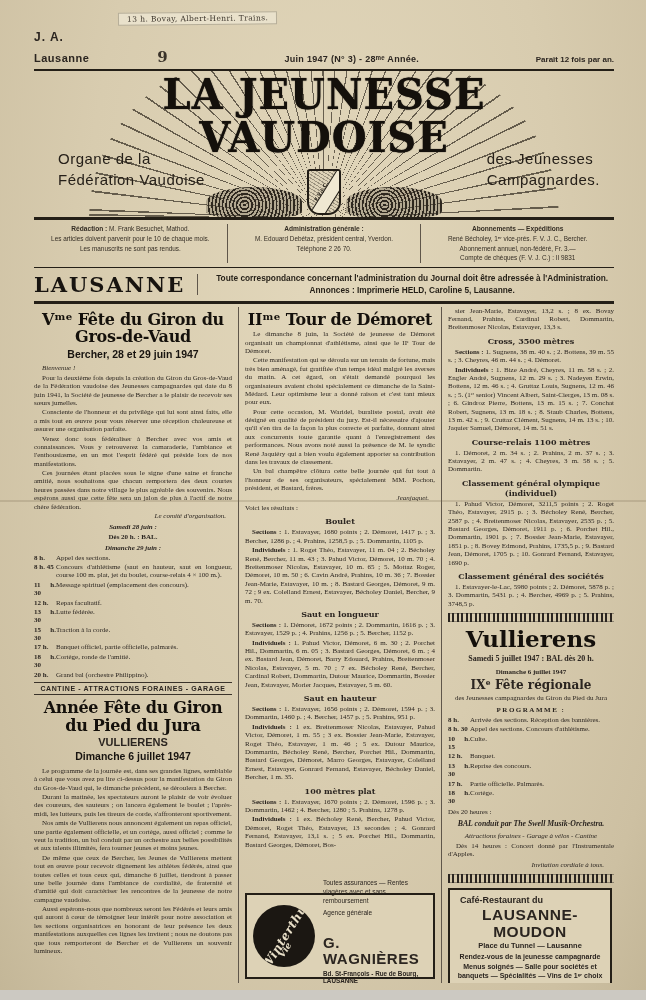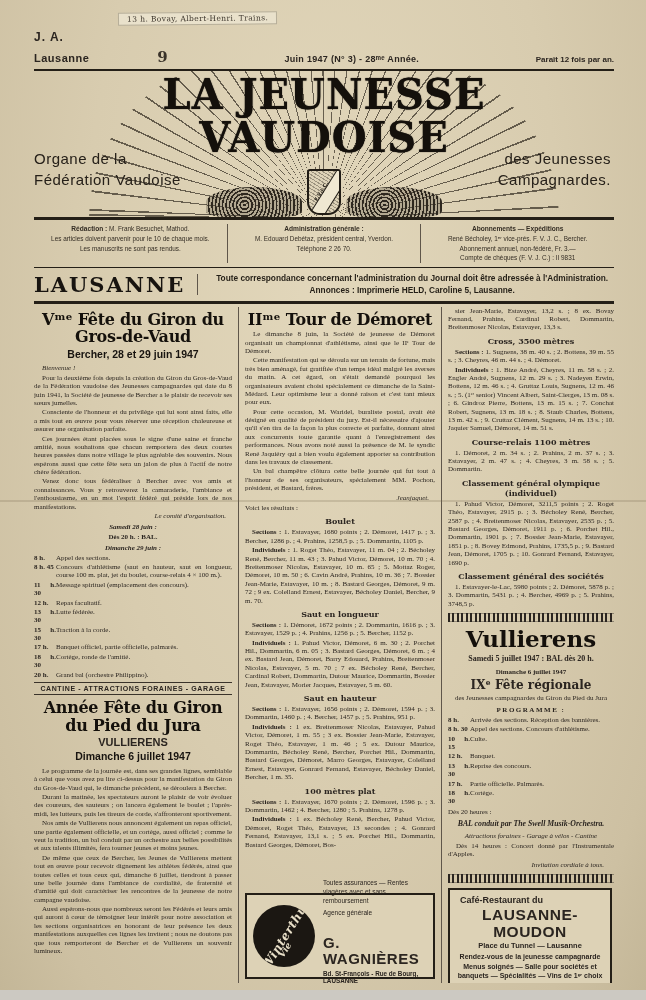--- a/index.html
+++ b/index.html
@@ -34,22 +34,22 @@
     background:#ded3b8;border:2px solid #211c15;border-radius:3px 3px 13px 13px;overflow:hidden;z-index:3;}
   .shield .stripe{position:absolute;left:-8px;top:14px;width:60px;height:12px;background:#f0e8d2;
     border-top:1.5px solid #211c15;border-bottom:1.5px solid #211c15;transform:rotate(-58deg);}
   .shield .st{position:absolute;left:1px;top:17px;font:bold 5px "DejaVu Sans",sans-serif;transform:rotate(-58deg);
     color:#211c15;letter-spacing:.4px;}
   .shield .hatch{position:absolute;inset:0;background:repeating-linear-gradient(32deg, rgba(33,28,21,.35) 0 1px, transparent 1px 3px);}
   .ptitle{position:relative;z-index:2;text-align:center;margin:4px 0 0;
     font:900 40px/1 "DejaVu Serif",serif;letter-spacing:1px;color:#14100b;
     transform:scaleY(1.08);text-shadow:0 0 1px #14100b;}
   .mast-sub{position:absolute;bottom:26px;z-index:2;font:15px "Liberation Sans",sans-serif;color:#262019;line-height:1.45;letter-spacing:.5px;}
-  .ms-left{left:0;}
-  .ms-right{right:3px;text-align:right;}
+  .ms-left{left:24px;}
+  .ms-right{right:14px;text-align:left;}
 
   
   .admin{display:flex;margin:0 32px 0 34px;border-bottom:1px solid #241f17;padding:4px 0 4px;}
   .acol{flex:1;text-align:center;font:6.4px/1.5 "Liberation Sans",sans-serif;color:#342d24;padding:0 8px;}
   .acol + .acol{border-left:1px solid #5f564a;}
   .acol b{font-size:6.6px;}
 
   
   .banner{display:flex;align-items:center;margin:0 32px 0 34px;border-bottom:3px solid #241f17;padding:4px 0;}
   .banner-city{font:bold 21px/1 "DejaVu Serif",serif;letter-spacing:2px;color:#181410;padding-right:12px;border-right:1px solid #5f564a;}
@@ -185,22 +185,22 @@
 
     <div class="col c-left">
       <section>
         <h2 class="art">Vᵐᵉ Fête du Giron du Gros-de-Vaud</h2>
         <h3 class="sub">Bercher, 28 et 29 juin 1947</h3>
         <p class="ital body-p">Bienvenue !</p>
         <div>
 
         <p class="body-p">Pour la deuxième fois depuis la création du Giron du Gros-de-Vaud de la Fédération vaudoise des Jeunesses campagnardes qui date du 8 juin 1941, la Société de jeunesse de Bercher a le plaisir de recevoir ses sœurs jumelles.</p>
             <p class="body-p">Consciente de l'honneur et du privilège qui lui sont ainsi faits, elle a mis tout en œuvre pour vous réserver une réception chaleureuse et assurer une organisation parfaite.</p>
+            <p class="body-p">Venez donc tous fédéraliser à Bercher avec vos amis et connaissances. Vous y retrouverez la camaraderie, l'ambiance et l'enthousiasme, en un mot l'esprit fédéré qui préside lors de nos manifestations.</p>
             <p class="body-p">Ces journées étant placées sous le signe d'une saine et franche amitié, nous souhaitons que chacun remportera des deux courtes heures passées dans notre village le plus agréable des souvenirs. Nous espérons aussi que cette fête sera un jalon de plus à l'actif de notre chère fédération.</p>
-            <p class="body-p">Venez donc tous fédéraliser à Bercher avec vos amis et connaissances. Vous y retrouverez la camaraderie, l'ambiance et l'enthousiasme, en un mot l'esprit fédéré qui préside lors de nos manifestations.</p>
           </div>
         <p class="sig">Le comité d'organisation.</p>
         <p class="daytitle">Samedi 28 juin :</p>
         <p class="bal cline">Dès 20 h. :  BAL.</p>
         <p class="daytitle">Dimanche 29 juin :</p>
         <div class="program">
 
             <div class="prow">
               <span class="ptime">8 h.</span>
               <span class="pact">Appel des sections.</span>

